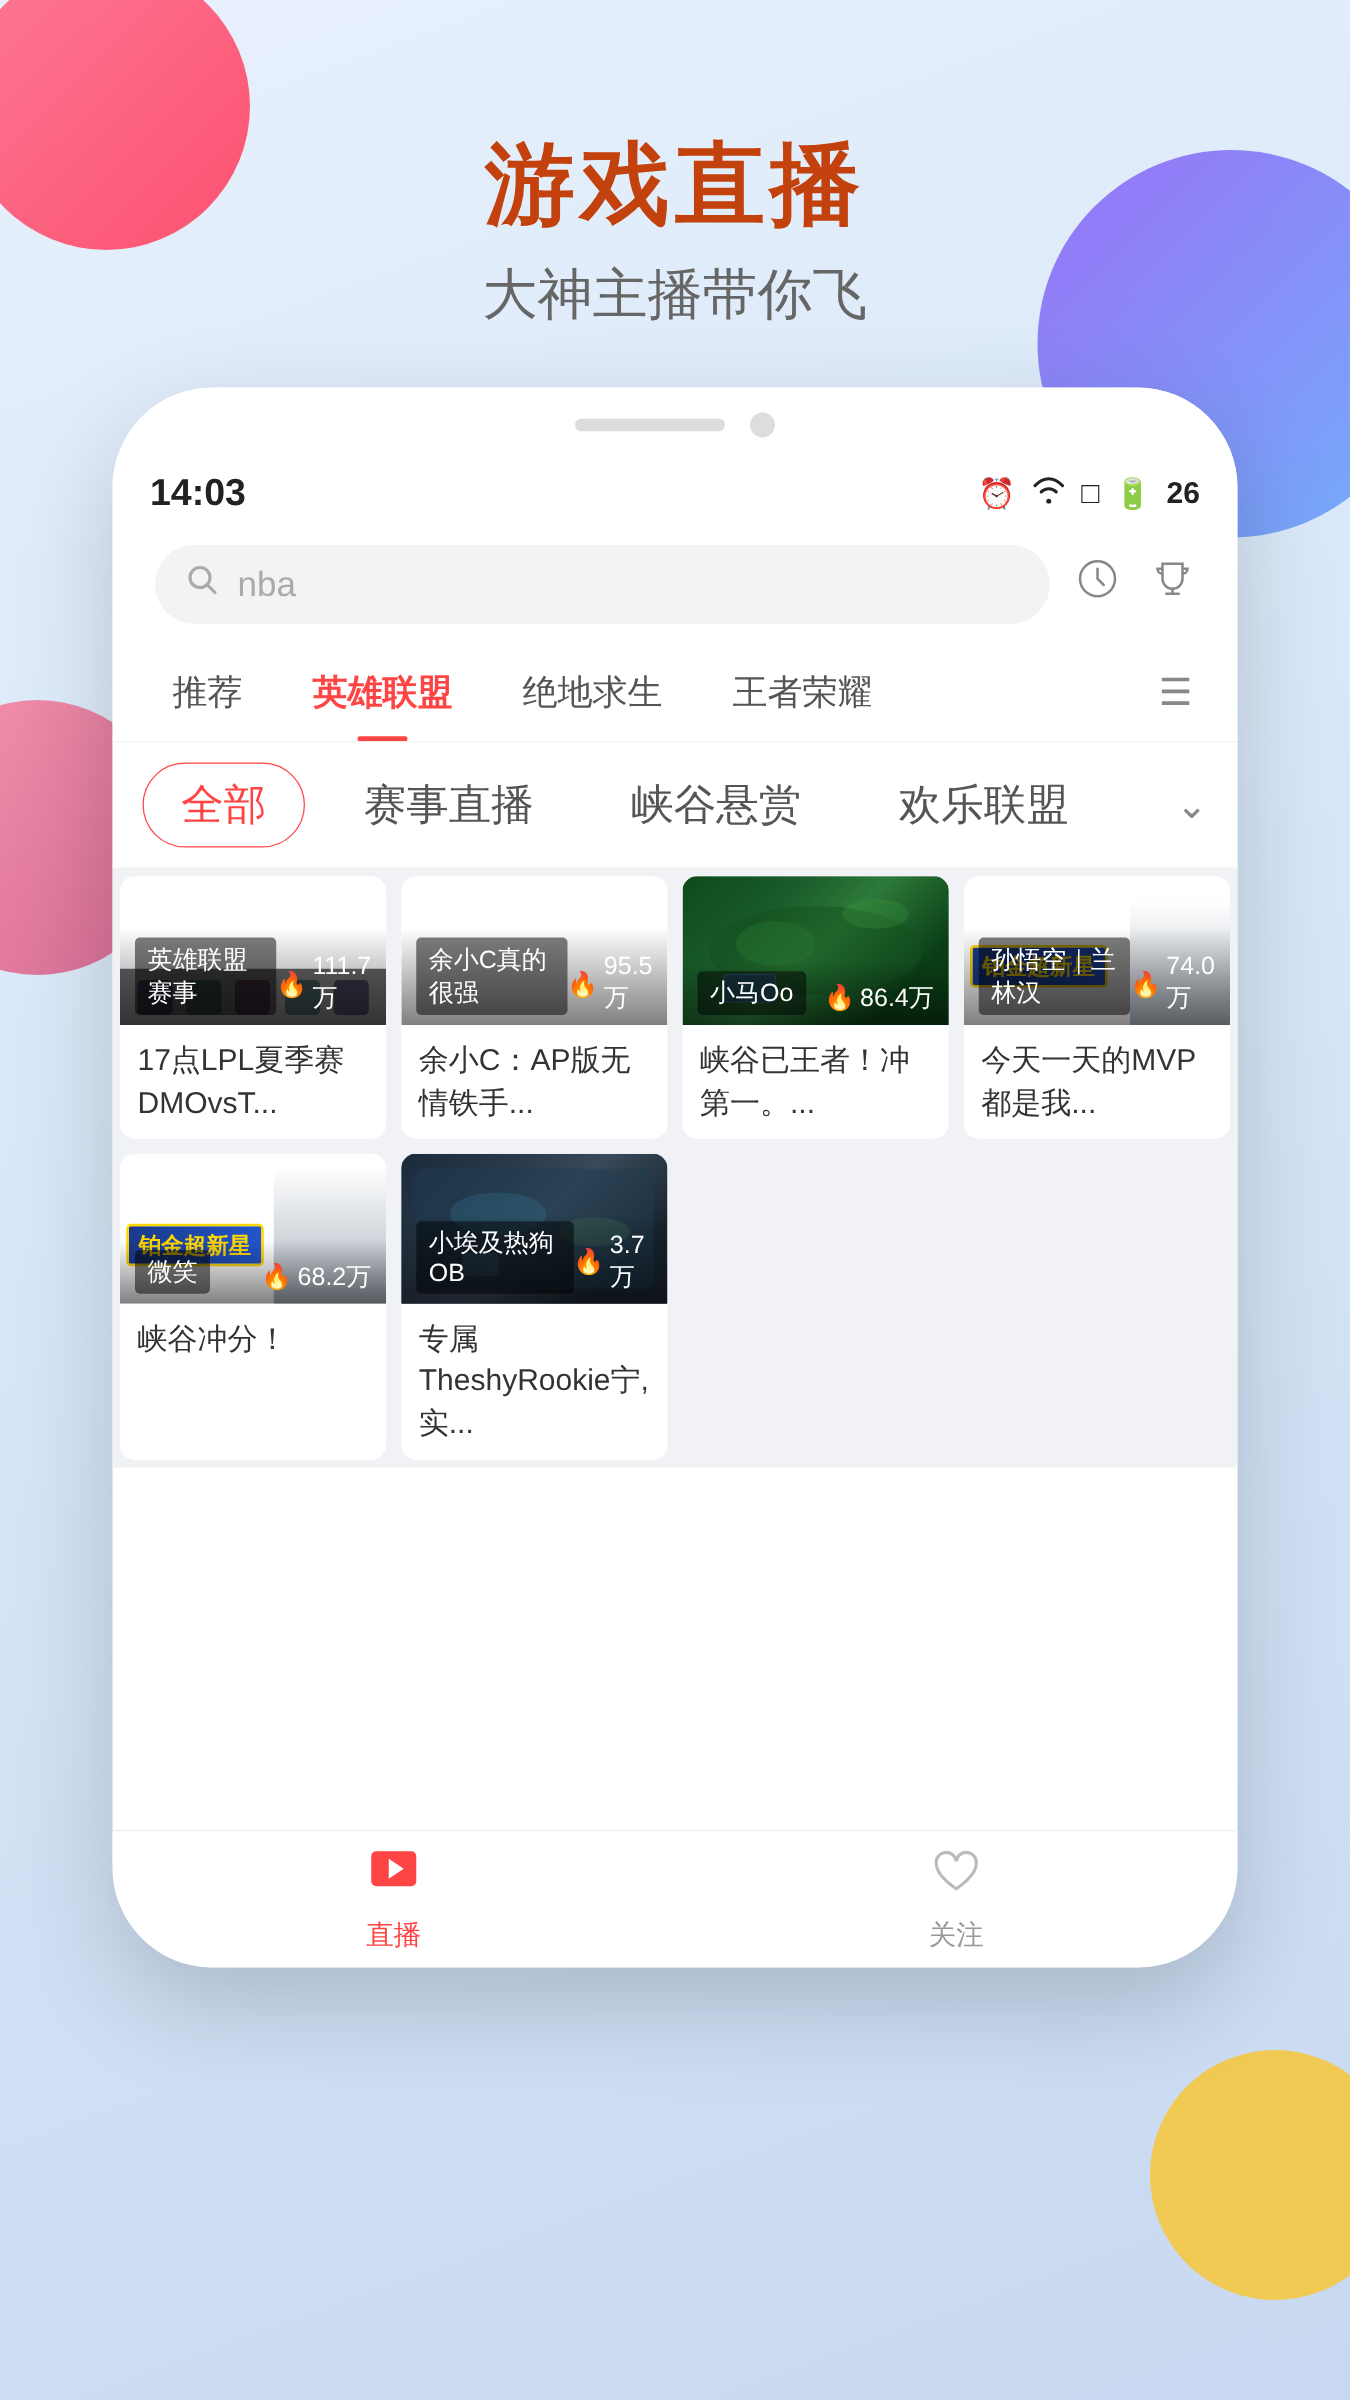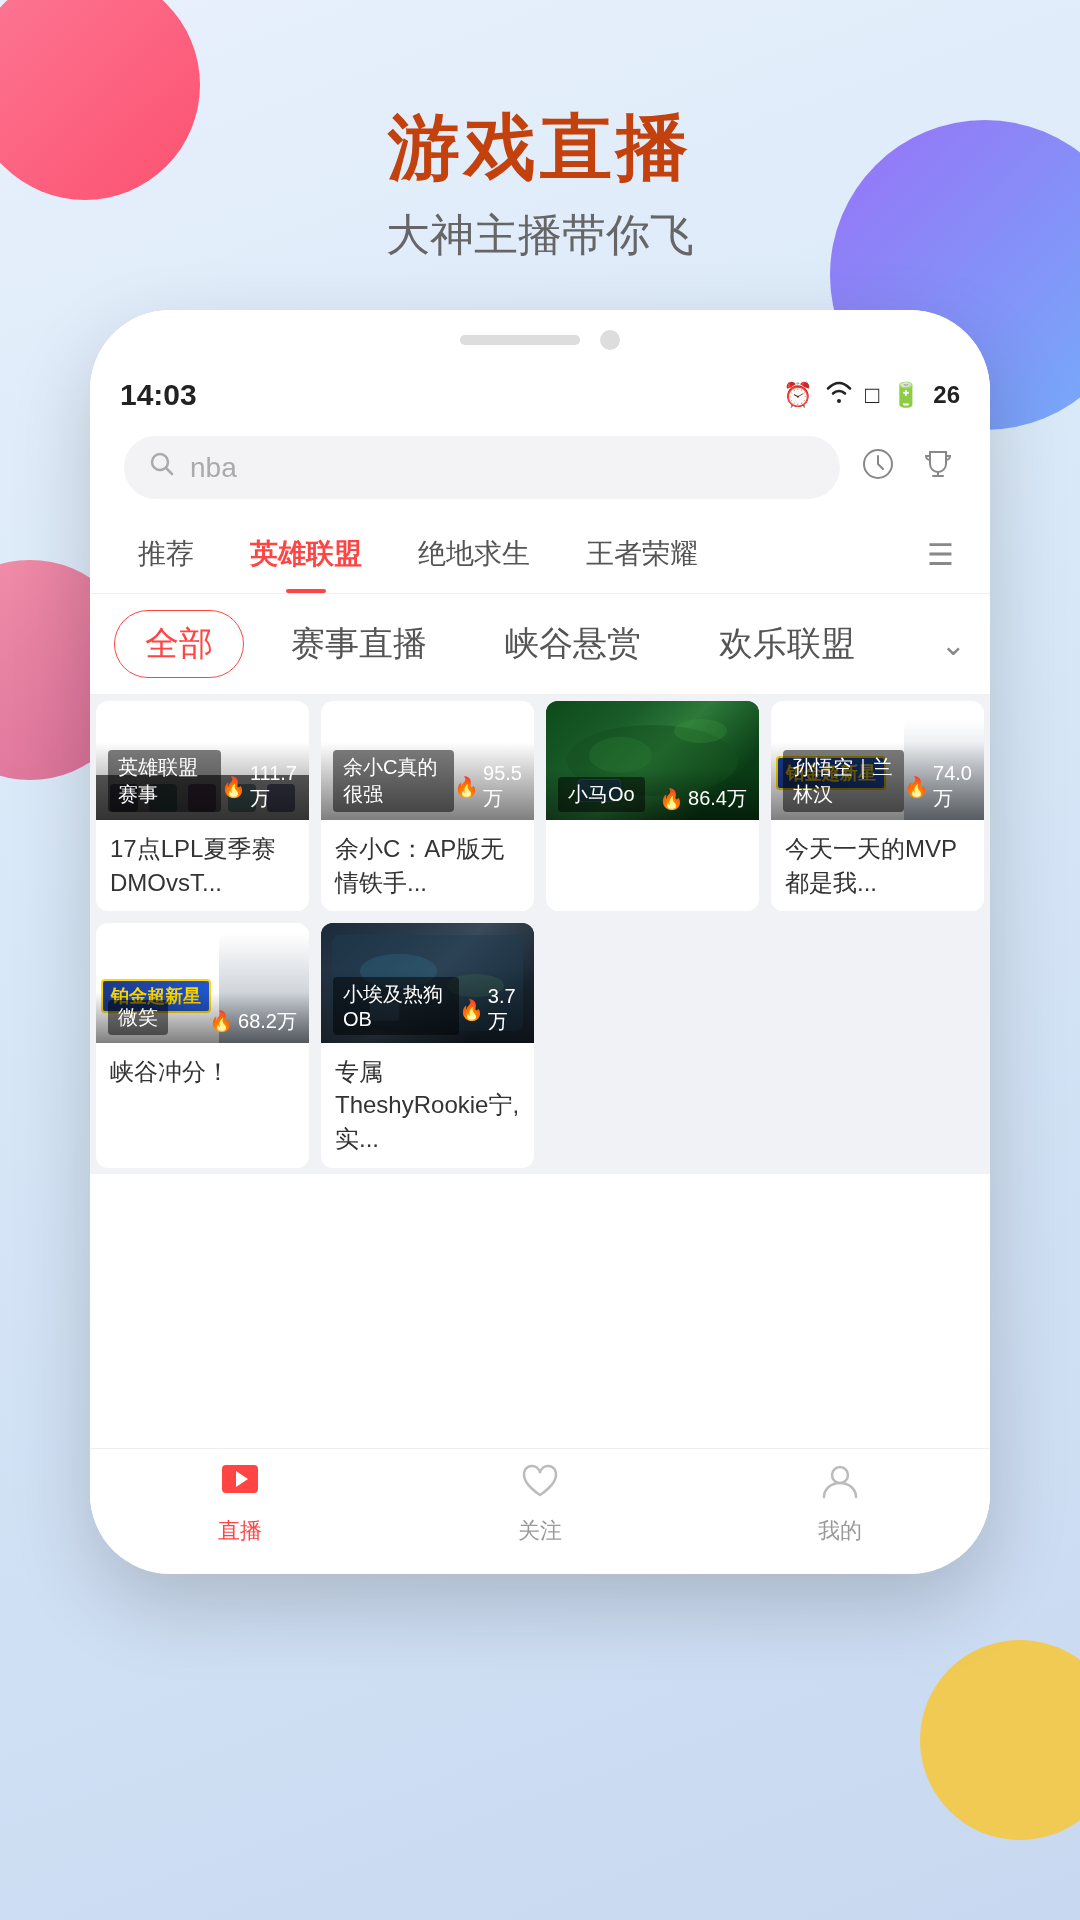--- a/index.html
+++ b/index.html
@@ -313,21 +313,21 @@
       position: relative;
     }
 
     .thumb-theyshy {
       background: linear-gradient(135deg, #1a2a3a 0%, #2a3a4a 30%, #3a4a5a 50%, #1a2530 80%);
     }
 
     
     .bottom-nav {
       position: absolute;
-      bottom: 16px;
+      bottom: 0;
       left: 0;
       right: 0;
       height: 110px;
       background: #fff;
       border-top: 1px solid #eee;
       display: flex;
       align-items: center;
     }
     .nav-item {
       flex: 1;
@@ -487,20 +487,23 @@
           <div style="position:absolute;bottom:15%;left:15%;width:20%;height:20%;background:rgba(50,80,200,0.4);border-radius:4px;border:1px solid rgba(100,150,255,0.5);"></div>
         </div>
         <div class="stream-badge">
           <span class="stream-tag">小马Oo</span>
           <span class="stream-viewers">
             <span class="fire-icon">🔥</span>
             86.4万
           </span>
         </div>
       </div>
+      <div class="stream-info">
+        <div class="stream-title">峡谷已王者！冲第一。...</div>
+      </div>
     </div>
 
     <div class="stream-card">
       <div class="stream-thumb">
         <div class="stream-thumb-inner thumb-mvp">
           <div style="position:absolute;top:0;left:0;right:0;bottom:0;background:linear-gradient(135deg,#87ceeb 0%,#b0e0ff 50%,#87ceeb 100%);"></div>
 
           <div style="position:absolute;bottom:30px;left:5px;right:70px;">
             <div style="background:linear-gradient(90deg,#1a3a8b,#2255cc);border:2px solid #ffd700;border-radius:4px;padding:3px 8px;display:inline-block;">
               <span style="color:#ffd700;font-size:18px;font-weight:900;">铂金超新星</span>
@@ -585,24 +588,15 @@
       <span class="nav-label">直播</span>
     </div>
     <div class="nav-item">
       <span class="nav-icon">
         <svg width="44" height="40" viewBox="0 0 44 40" fill="none">
           <path d="M22 34S6 24 6 14a8 8 0 0116-2 8 8 0 0116 2c0 10-16 20-16 20z" stroke="#bbb" stroke-width="2.5" fill="none"></path>
         </svg>
       </span>
       <span class="nav-label">关注</span>
     </div>
-    <div class="nav-item">
-      <span class="nav-icon">
-        <svg width="44" height="40" viewBox="0 0 44 40" fill="none">
-          <circle cx="22" cy="14" r="8" stroke="#bbb" stroke-width="2.5" fill="none"></circle>
-          <path d="M6 36c0-8 7-14 16-14s16 6 16 14" stroke="#bbb" stroke-width="2.5" fill="none" stroke-linecap="round"></path>
-        </svg>
-      </span>
-      <span class="nav-label">我的</span>
-    </div>
   </div>
 
 </div>
 
 </body></html>

